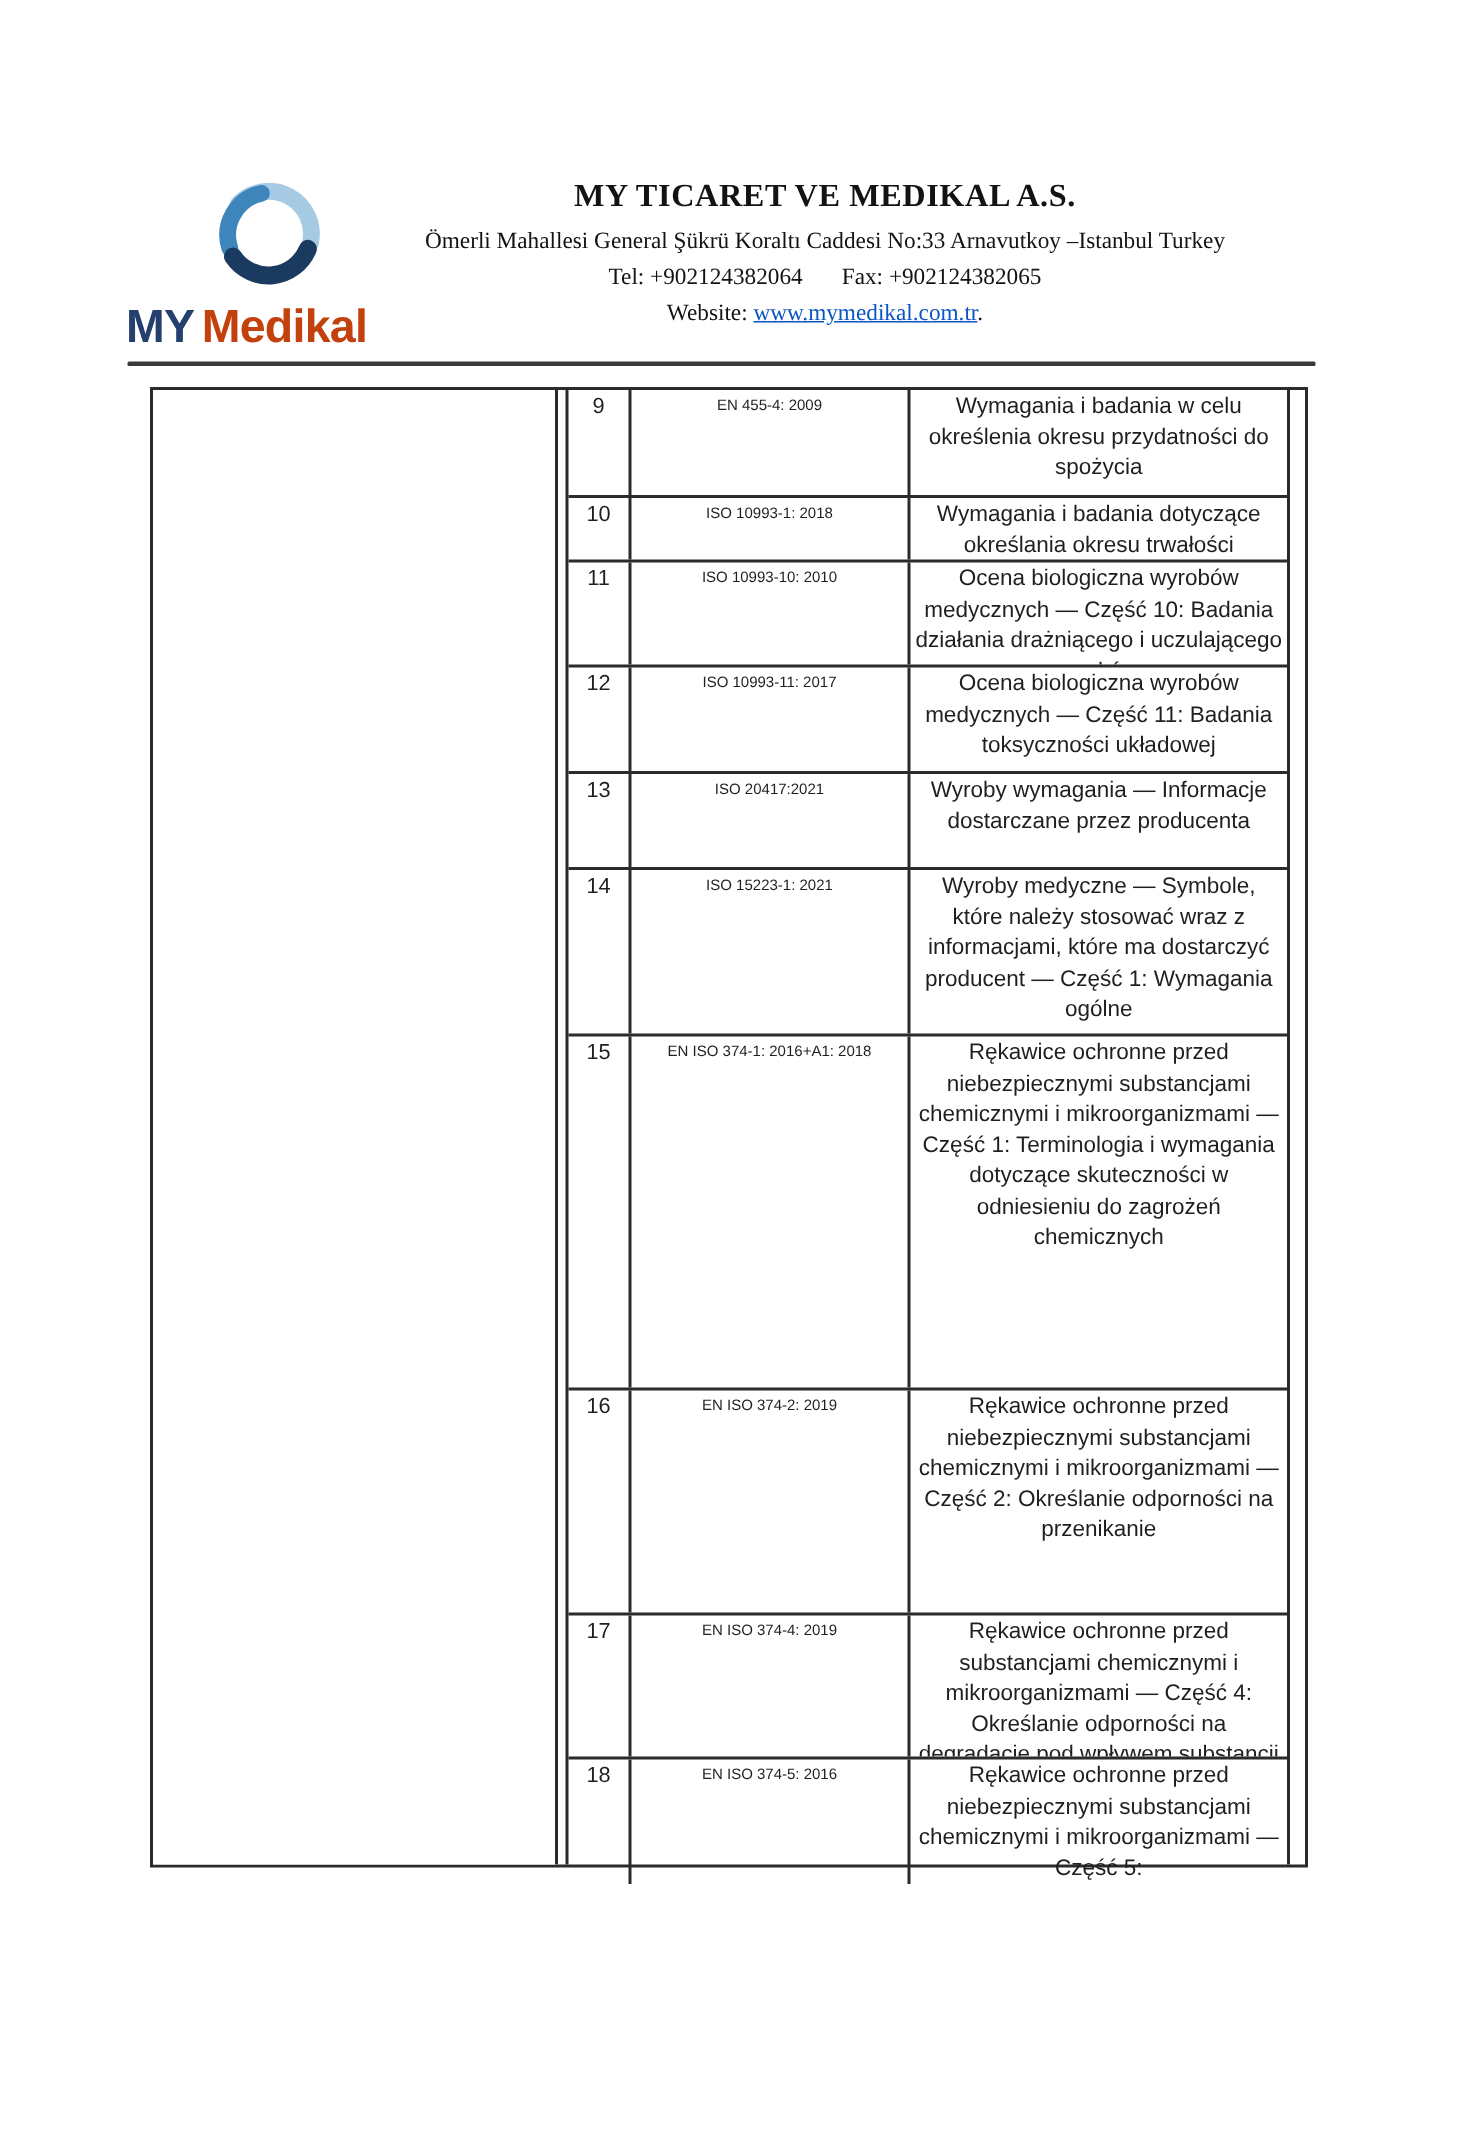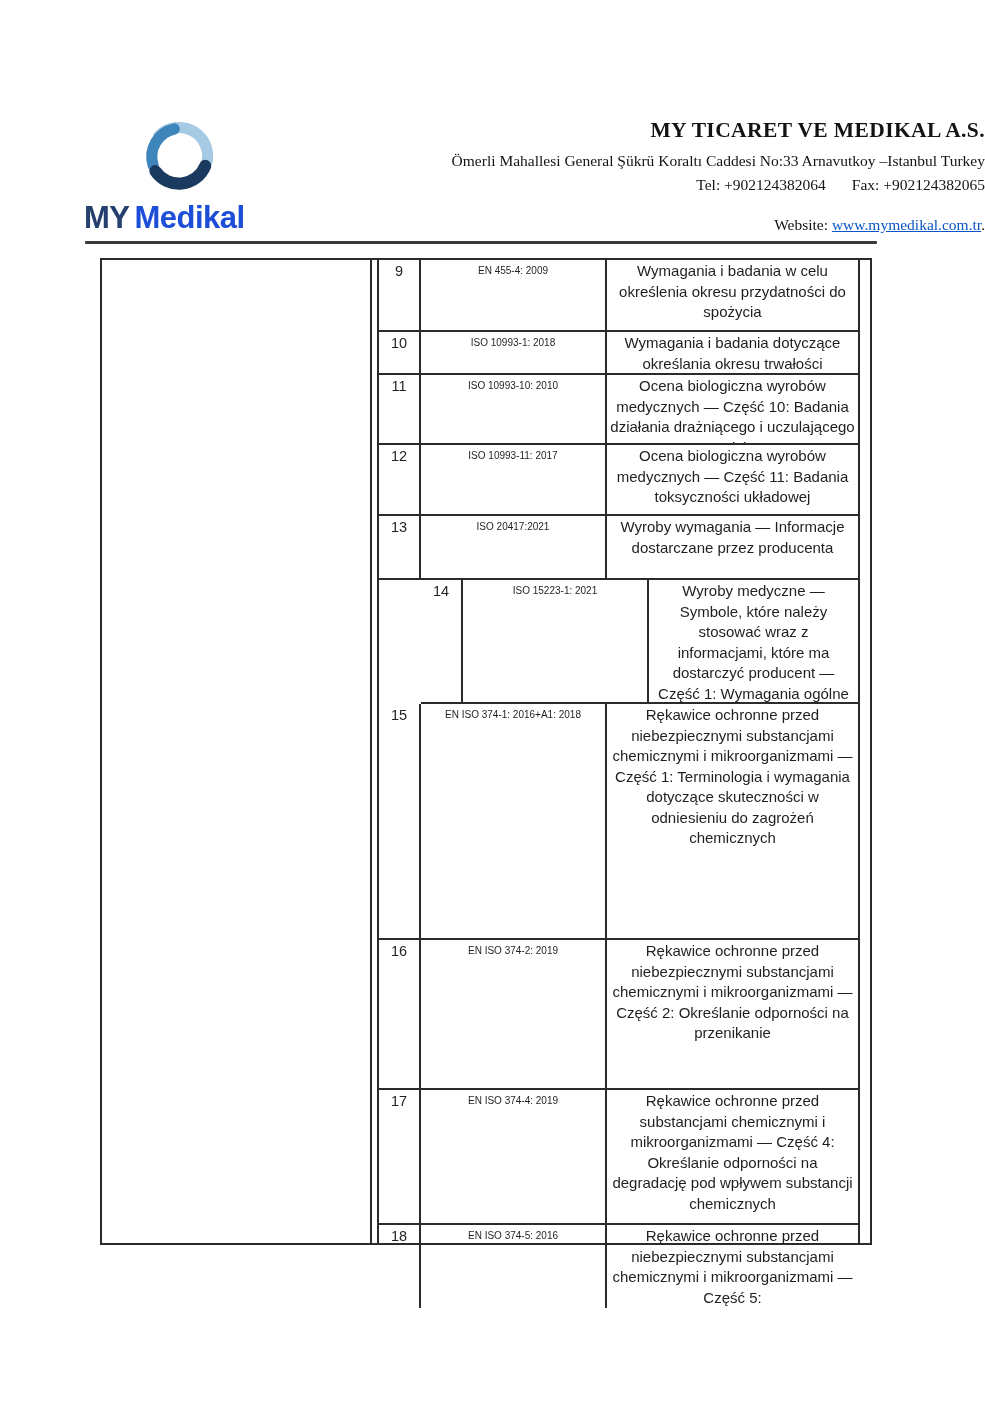--- a/index.html
+++ b/index.html
@@ -13,32 +13,32 @@
     color: #1f1f23;
     overflow: hidden;
   }
 
   
   .header-text {
     position: absolute;
     left: 115px;
     top: 118px;
     width: 870px;
-    text-align: right;
+    text-align: center;
     font-family: "Liberation Serif", serif;
     color: #131316;
   }
   .company-name {
     font-size: 21.5px;
     font-weight: 700;
     letter-spacing: 0.4px;
     margin-bottom: 9px;
   }
   .address-line { font-size: 15.5px; margin-bottom: 6px; }
-  .tel-line { font-size: 15.5px; margin-bottom: 22px; }
+  .tel-line { font-size: 15.5px; margin-bottom: 6px; }
   .tel-line .fax { margin-left: 26px; }
   .website-line { font-size: 15.5px; }
   .website-link {
     color: #0b56c4;
     text-decoration: underline;
     cursor: pointer;
   }
   .website-suffix { color: #131316; }
 
   
@@ -53,21 +53,21 @@
   .logo-word {
     font-family: "Liberation Sans", sans-serif;
     font-weight: 700;
     font-size: 31px;
     letter-spacing: -0.5px;
     line-height: 1;
     margin-top: 2px;
     white-space: nowrap;
   }
   .logo-word .brand-my { color: #25406e; }
-  .logo-word .brand-medikal { color: #1d4ed8; margin-left: 5px; margin-top: 42px; }
+  .logo-word .brand-medikal { color: #c2410c; margin-left: 5px; margin-top: 42px; }
 
   
   .header-rule {
     position: absolute;
     left: 85px;
     top: 241px;
     width: 792px;
     height: 3px;
     background: #3a3a3d;
     border-radius: 1px;
@@ -130,24 +130,24 @@
     flex: 1;
     font-size: 15px;
     padding-left: 3px;
     padding-right: 3px;
   }
   .row-0 { height: 72px; }
   .row-1 { height: 43px; }
   .row-2 { height: 70px; }
   .row-3 { height: 71px; }
   .row-4 { height: 64px; }
-  .row-5 { height: 124px; margin-left: 42px; }
+  .row-5 { height: 111px; }
   .row-6 { height: 236px; }
   .row-7 { height: 150px; }
-  .row-8 { height: 135px; }
+  .row-8 { height: 96px; }
 </style>
 </head>
 <body>
 
 <div class="page">
 
   <div class="logo">
     <svg class="logo-swirl" width="86" height="88" viewBox="0 0 100 100">
       <path d="M 26.5 27 A 33 33 0 0 1 82.5 57" fill="none" stroke="#a6c9e4" stroke-width="13" stroke-linecap="round"></path>
       <path d="M 20 61 A 33 33 0 0 1 44.5 18.5" fill="none" stroke="#3e85bb" stroke-width="13" stroke-linecap="round"></path>

